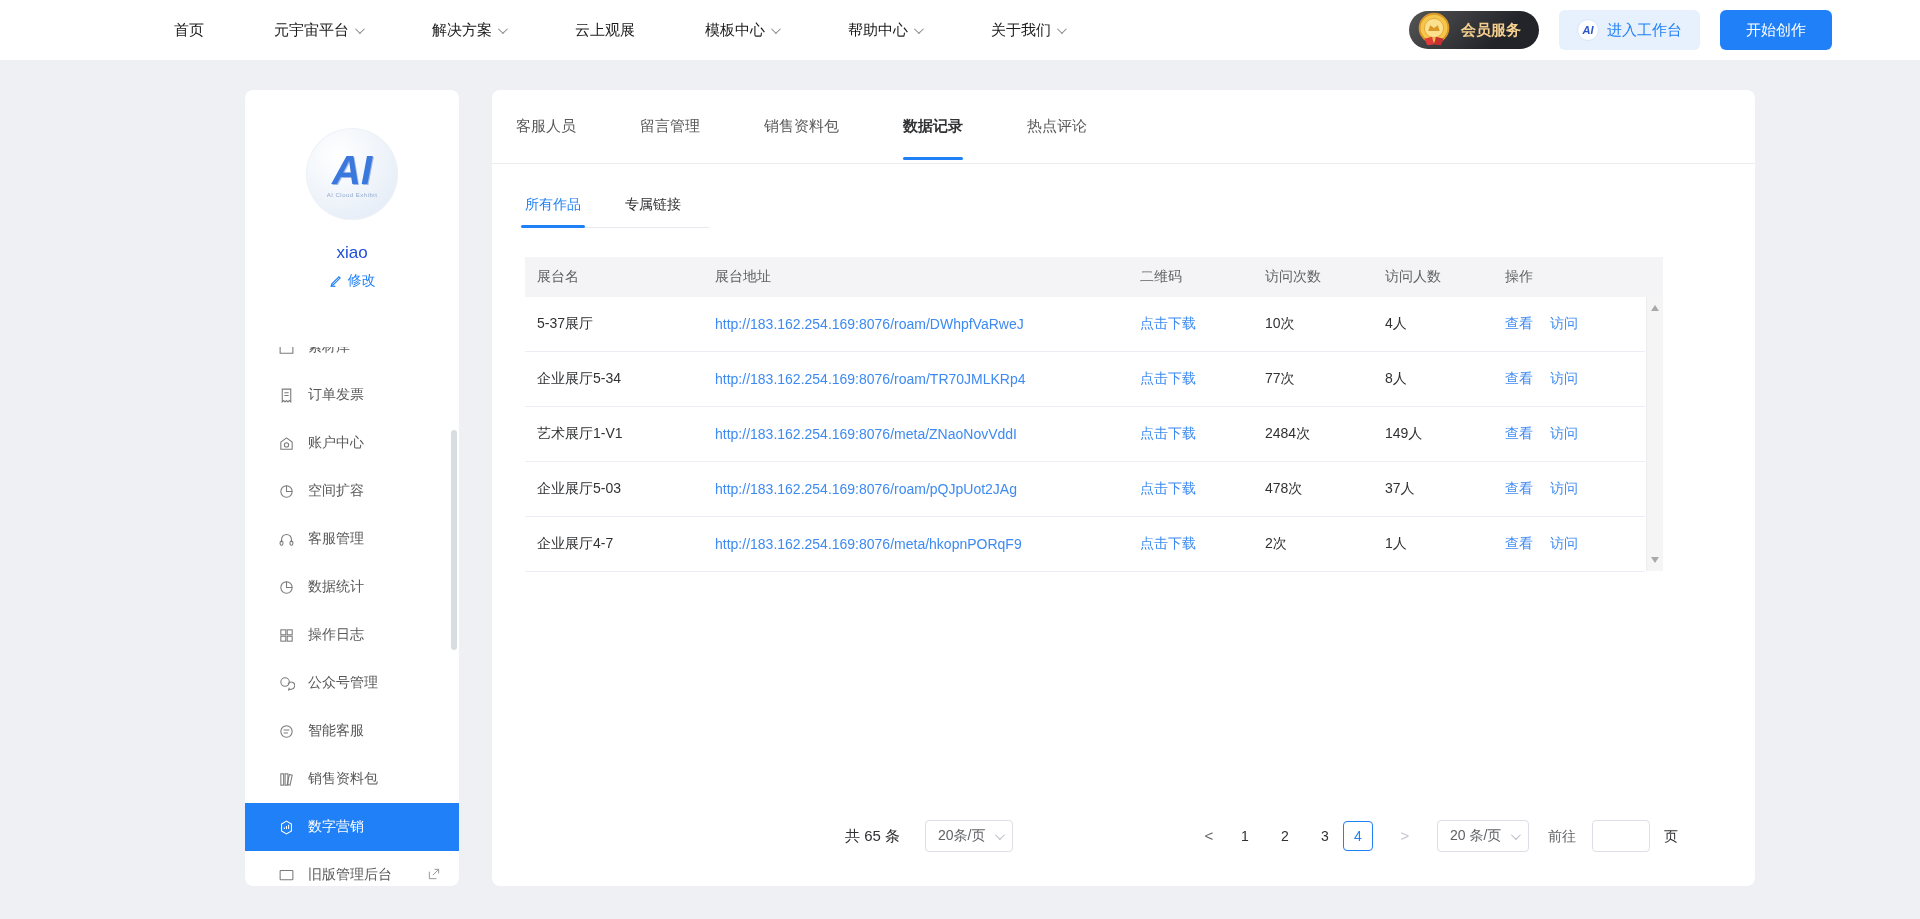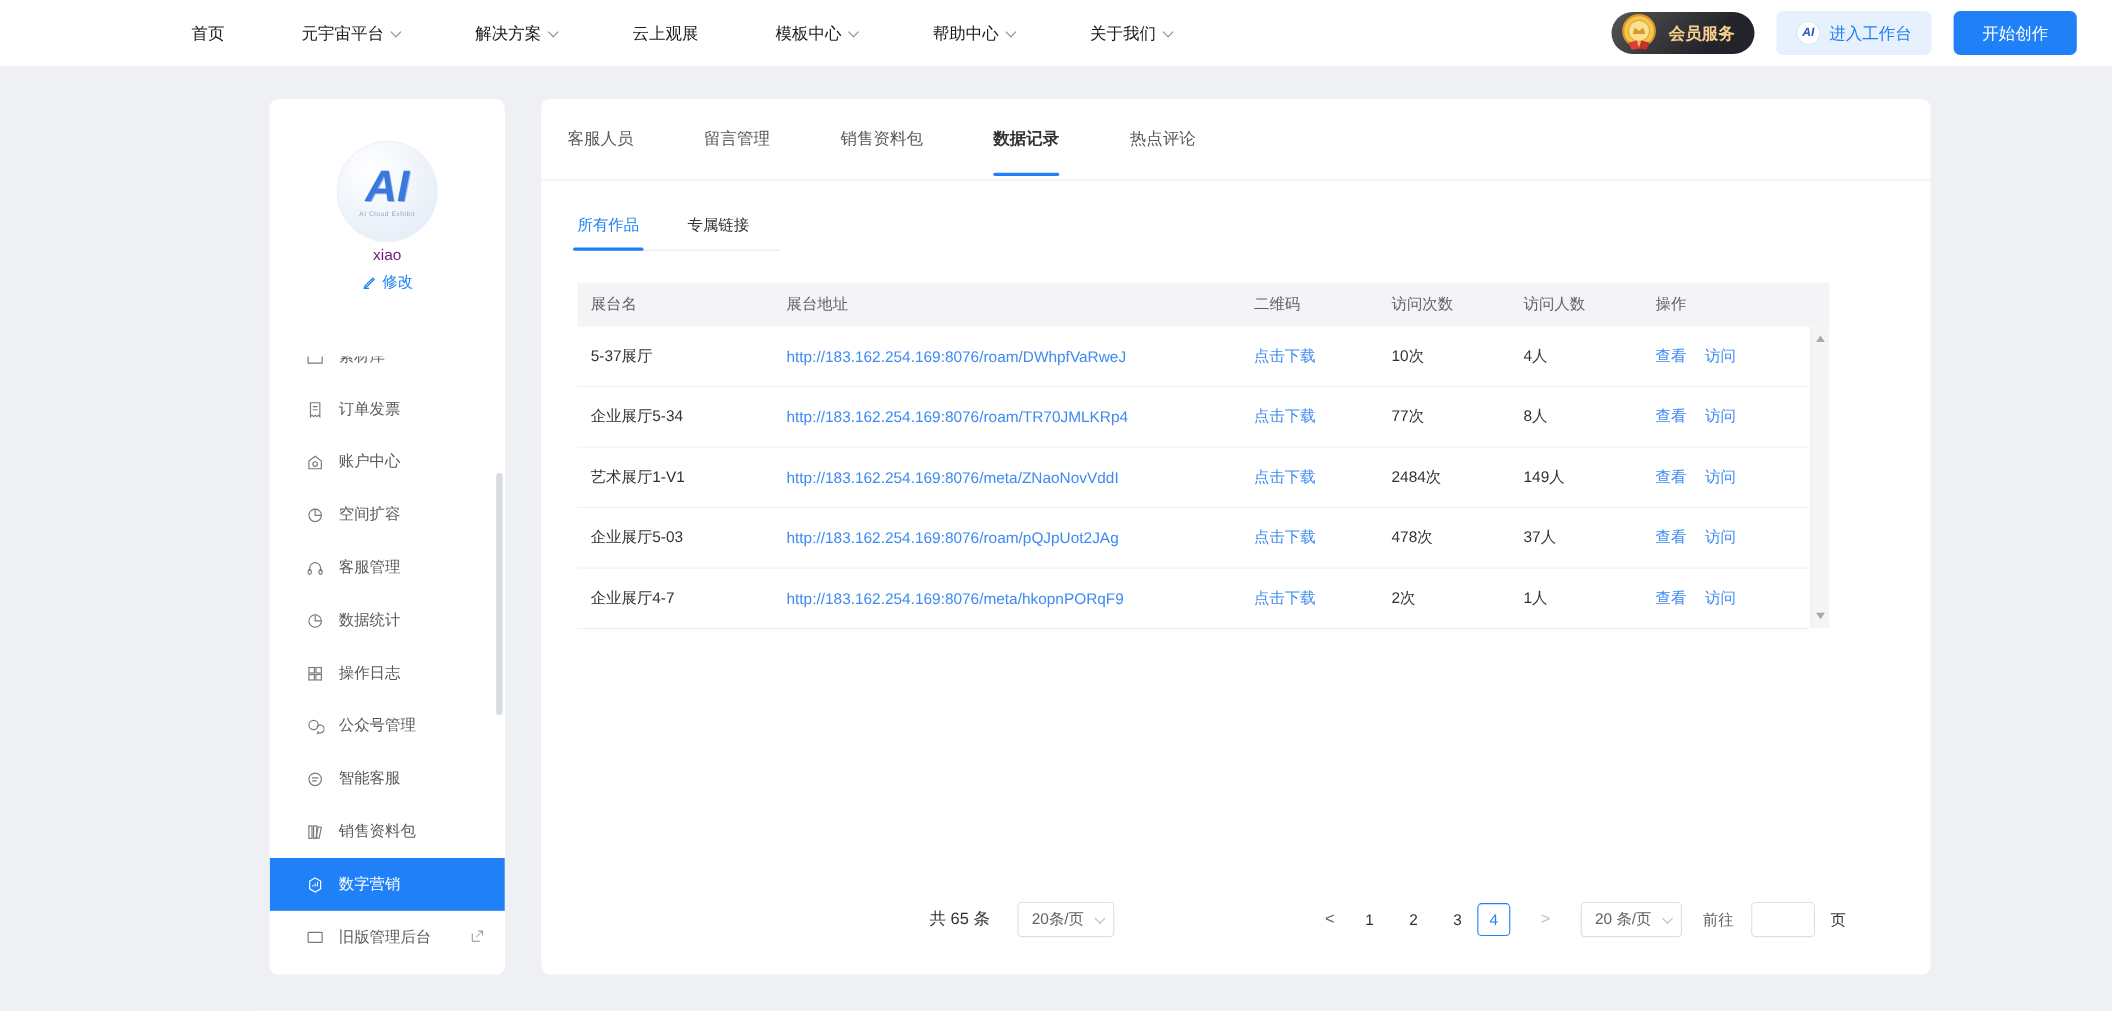--- a/index.html
+++ b/index.html
@@ -4,35 +4,35 @@
 <style>
   * { margin:0; padding:0; box-sizing:border-box; }
   html,body { width:1920px; height:919px; overflow:hidden; }
   body { background:#eef0f3; font-family:"Liberation Sans","DejaVu Sans",sans-serif; color:#303133; }
 
   
   .topbar { position:relative; height:60px; background:#fff; display:flex; align-items:center; padding-left:150px; }
   .nav { display:flex; align-items:center; gap:46px; }
   .nav-item { display:flex; align-items:center; gap:6px; font-size:15px; color:#1a1a1a; cursor:pointer; white-space:nowrap;margin-left:24px; }
   .chev { width:7px; height:7px; border-right:1.5px solid #8a8a8a; border-bottom:1.5px solid #8a8a8a; transform:rotate(45deg) translateY(-2px); }
-  .topbar-right { margin-left:auto; display:flex; align-items:center; gap:20px; padding-right:32px; }
+  .topbar-right { margin-left:auto; display:flex; align-items:center; gap:20px; padding-right:88px; }
   .vip-pill { position:relative; height:38px; border-radius:19px; background:linear-gradient(135deg,#555 0%,#23242a 70%); display:flex; align-items:center; padding:0 18px 0 52px; cursor:pointer; }
   .vip-pill .medal { position:absolute; left:2px; top:-4px; width:46px; height:46px; }
   .vip-label { color:#f5cf8e; font-size:15px; font-weight:bold; }
   .btn-workspace { height:40px; border-radius:6px; background:#e7f0fd; color:#2080f7; font-size:15px; display:flex; align-items:center; gap:8px; padding:0 18px; border:none; cursor:pointer; }
   .ws-logo { width:22px; height:22px; border-radius:50%; background:#fff; border:1px solid #d6e4fb; color:#2b55c8; font-weight:bold; font-style:italic; font-size:11px; display:flex; align-items:center; justify-content:center; }
   .btn-create { height:40px; border-radius:6px; background:#2080f7; color:#fff; font-size:15px; padding:0 26px; border:none; cursor:pointer; }
 
   
   .sidebar { position:absolute; left:245px; top:90px; width:214px; height:796px; background:#fff; border-radius:8px; overflow:hidden; }
   .avatar-wrap { padding-top:38px; text-align:center; }
   .avatar { width:92px; height:92px; margin:0 auto; border-radius:50%; background:radial-gradient(circle at 35% 30%, #ffffff 0%, #eef3fa 55%, #dfe8f4 100%); display:flex; flex-direction:column; align-items:center; justify-content:center; box-shadow:0 0 0 1px #eef2f8 inset; }
   .avatar .ai { font-size:40px; font-weight:bold; font-style:italic; color:#3a78dd; text-shadow:1px 1px 0 #9db9e8; line-height:1; }
   .avatar .cap { font-size:6px; color:#8fa8cc; margin-top:2px; letter-spacing:.5px; }
-  .username { margin-top:3px; font-size:14px; color:#701a75; }
+  .username { margin-top:23px; font-size:17px; color:#1d4ed8; }
   .edit-link { margin-top:9px; font-size:14px; color:#2080f7; display:inline-flex; align-items:center; gap:5px; cursor:pointer; }
   .menu { margin-top:55px; overflow:hidden; }
   .menu-item { height:48px; display:flex; align-items:center; gap:13px; padding:0 18px 0 33px; font-size:14px; color:#595959; cursor:pointer; white-space:nowrap; }
   .menu-item.clipped { margin-top:-24px; }
   .menu-item svg { width:17px; height:17px; flex:none; stroke:#7a7a7a; fill:none; stroke-width:1.5; }
   .menu-item.active { background:#2080f7; color:#fff; }
   .menu-item.active svg { stroke:#fff; }
   .menu-item .ext { margin-left:auto; }
   .menu-item .ext svg { stroke:#8a8a8a; width:14px; height:14px; }
   .side-scroll { position:absolute; right:2px; top:340px; width:6px; height:220px; border-radius:3px; background:#d9dde2; }

